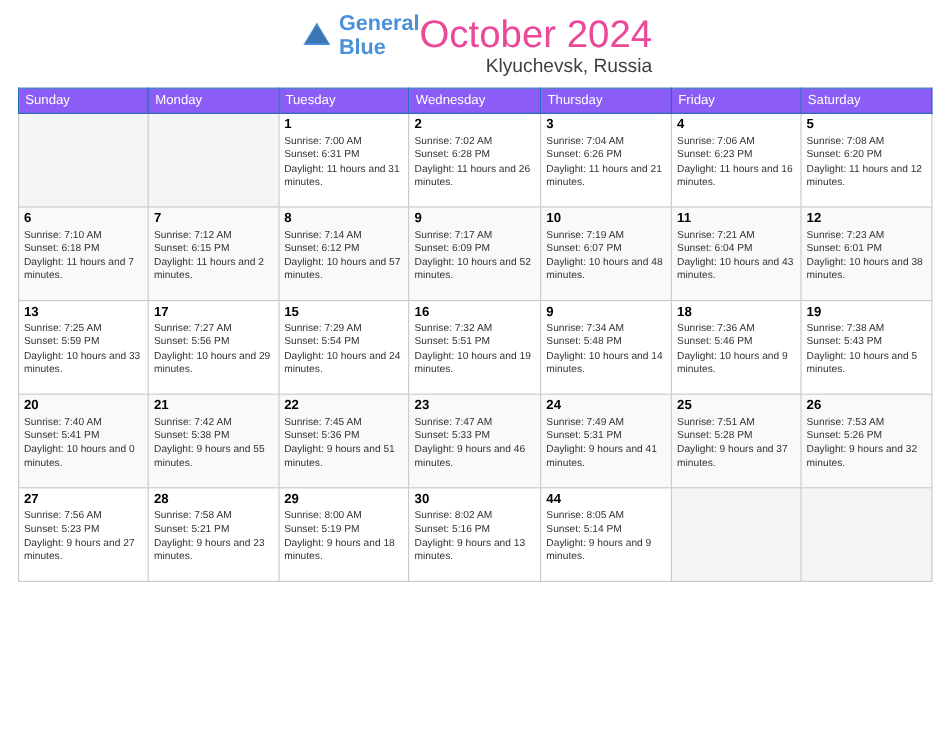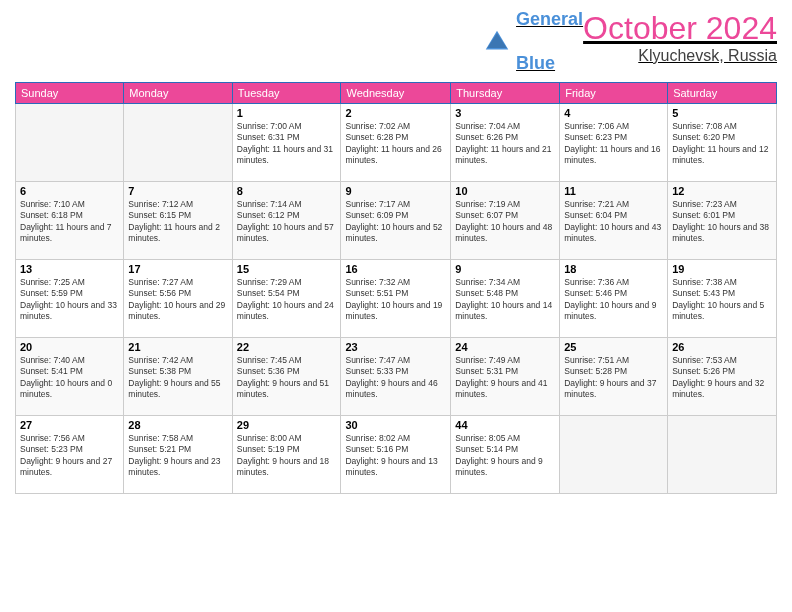--- a/index.html
+++ b/index.html
@@ -11,24 +11,23 @@
       overflow: hidden;
     }
     .page {
       width: 792px;
       height: 612px;
       padding: 10px 15px;
       background: #fff;
     }
     .header {
       display: flex;
-      justify-content: flex-end;
+      justify-content: center;
       align-items: flex-start;
       margin-bottom: 8px;
-      text-decoration: underline;
     }
     .logo {
       display: flex;
       align-items: center;
       gap: 4px;
     }
     .logo-text {
       font-size: 18px;
       font-weight: bold;
       color: #1a3a5c;
@@ -52,21 +51,21 @@
     .location {
       font-size: 16px;
       color: #404040;
     }
     .calendar {
       width: 100%;
       border-collapse: collapse;
       font-size: 9.5px;
     }
     .calendar th {
-      background: #ec4899;
+      background: #8b5cf6;
       color: #fff;
       text-align: left;
       padding: 4px 5px;
       font-size: 11px;
       font-weight: normal;
       border: 1px solid #2a6abb;
     }
     .calendar td {
       border: 1px solid #ccc;
       vertical-align: top;
@@ -96,21 +95,21 @@
 
 <div class="page">
   <div class="header">
     <div class="logo">
       <svg class="logo-icon" viewBox="0 0 40 40">
         <polygon points="20,5 35,30 5,30" fill="#4a90d9"></polygon>
         <polygon points="20,8 33,28 7,28" fill="#1a3a5c" opacity="0.3"></polygon>
       </svg>
       <div class="logo-text">
         <div><span>General</span></div>
-        <div style="color:#4a90d9;margin-top:24px;">Blue</div>
+        <div style="color:#4a90d9;">Blue</div>
       </div>
     </div>
     <div class="title-block">
       <div class="month-title">October 2024</div>
       <div class="location">Klyuchevsk, Russia</div>
     </div>
   </div>
 
   <table class="calendar">
     <thead>

